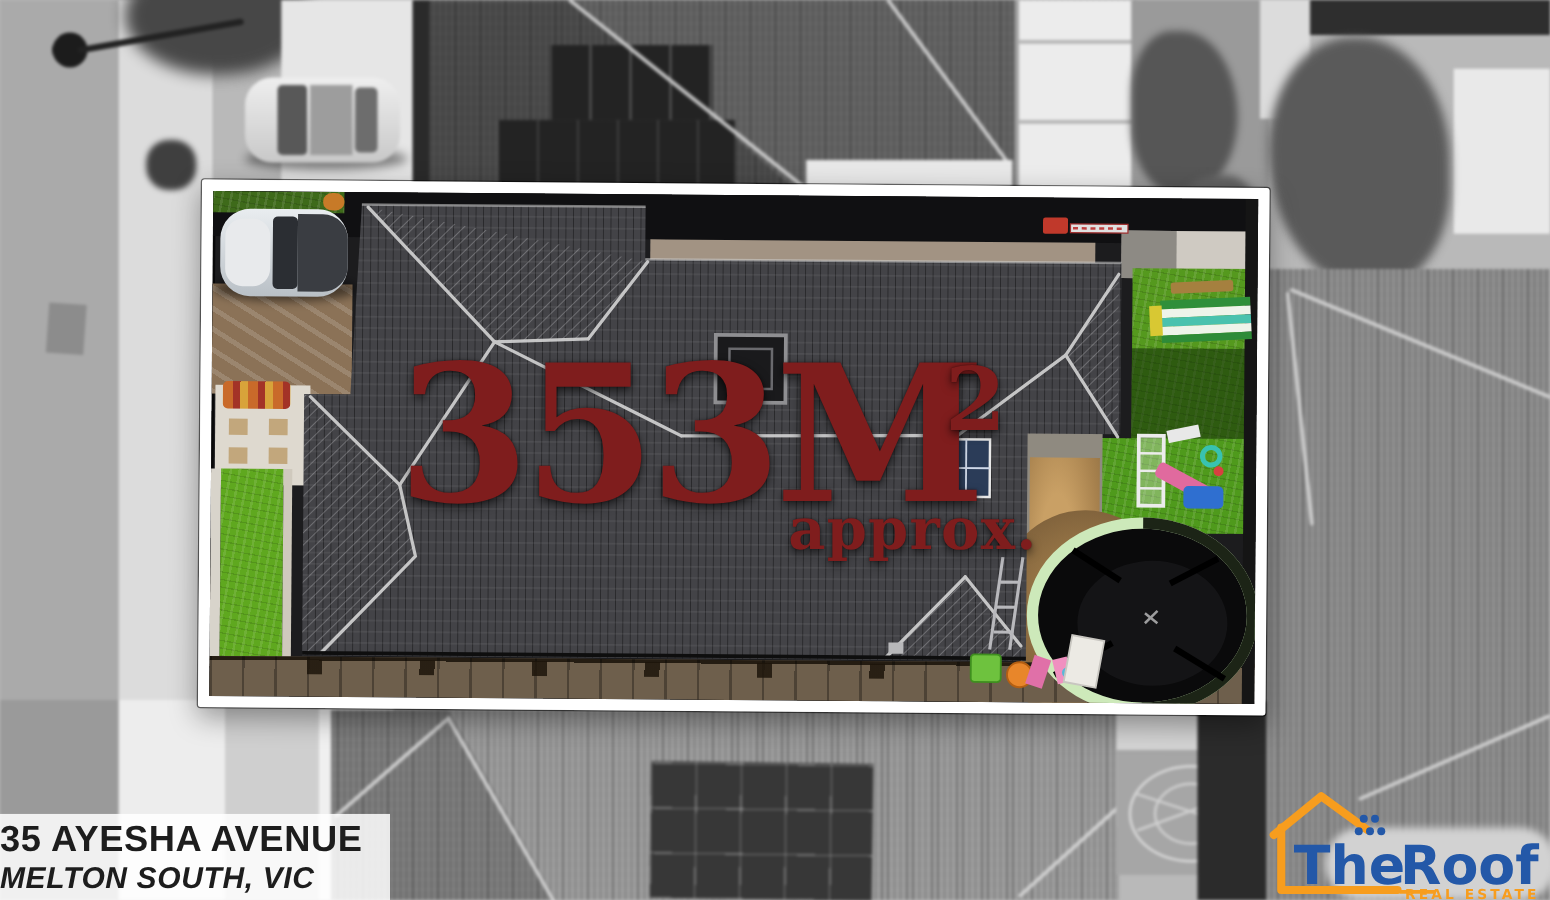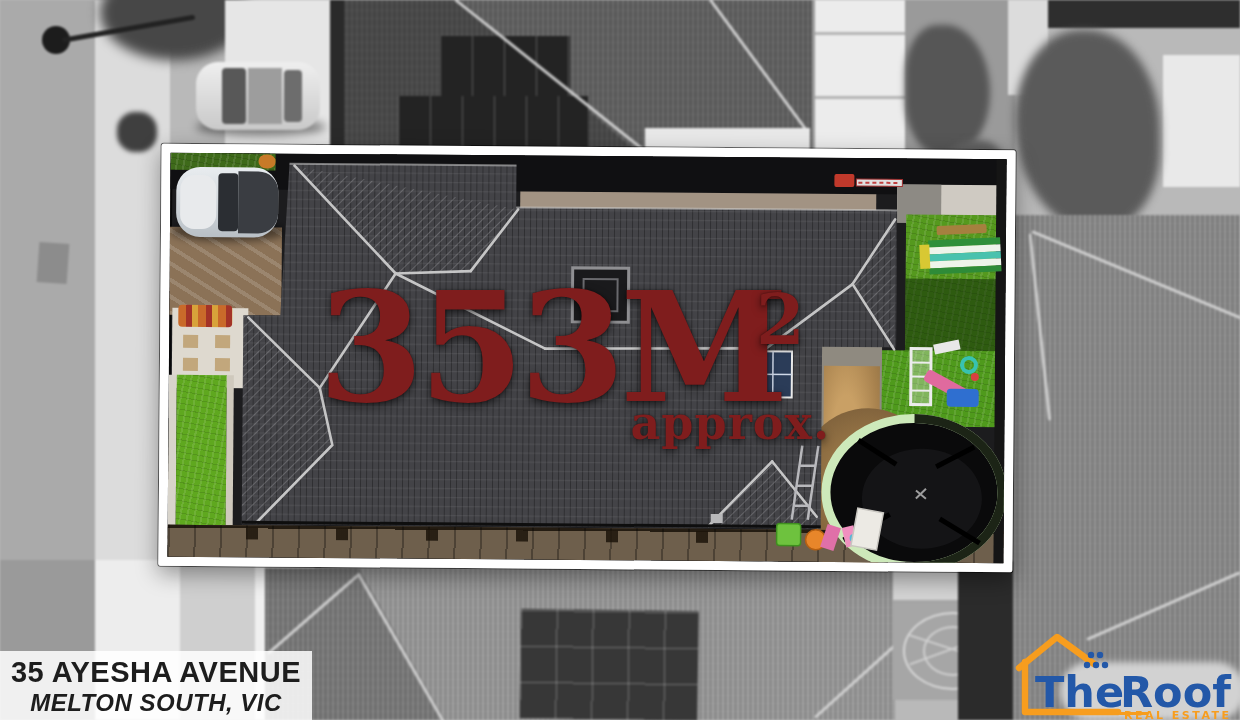--- a/index.html
+++ b/index.html
@@ -23,21 +23,21 @@
   
   .area-wrap{position:absolute;left:318px;top:272px;width:560px;color:#7f1d1d;
              font-family:"DejaVu Serif",serif;font-weight:bold;
              text-shadow:0 3px 8px rgba(0,0,0,.6),0 0 2px rgba(0,0,0,.45);}
   .area-main{font-size:152px;line-height:1;letter-spacing:-5px;}
   .area-sup{position:absolute;left:438px;top:6px;font-size:70px;letter-spacing:0;}
   .area-approx{position:absolute;left:240px;top:124px;width:272px;text-align:right;
                font-size:46px;letter-spacing:1px;}
   
   .address{position:absolute;left:0;top:651px;width:312px;height:69px;
-           background:rgba(255,255,255,.85);color:#1d1d1d;text-align:center;
+           background:rgba(255,255,255,.85);color:#1d1d1d;
            font-weight:bold;}
   .address .l1{font-size:29px;letter-spacing:.5px;margin-top:5px;}
   .address .l2{font-size:24px;letter-spacing:.5px;margin-top:0;font-style:italic;}
   
   .logo{position:absolute;left:1008px;top:624px;width:232px;height:96px;}
 </style>
 </head>
 <body>
 
 <div class="stage">

